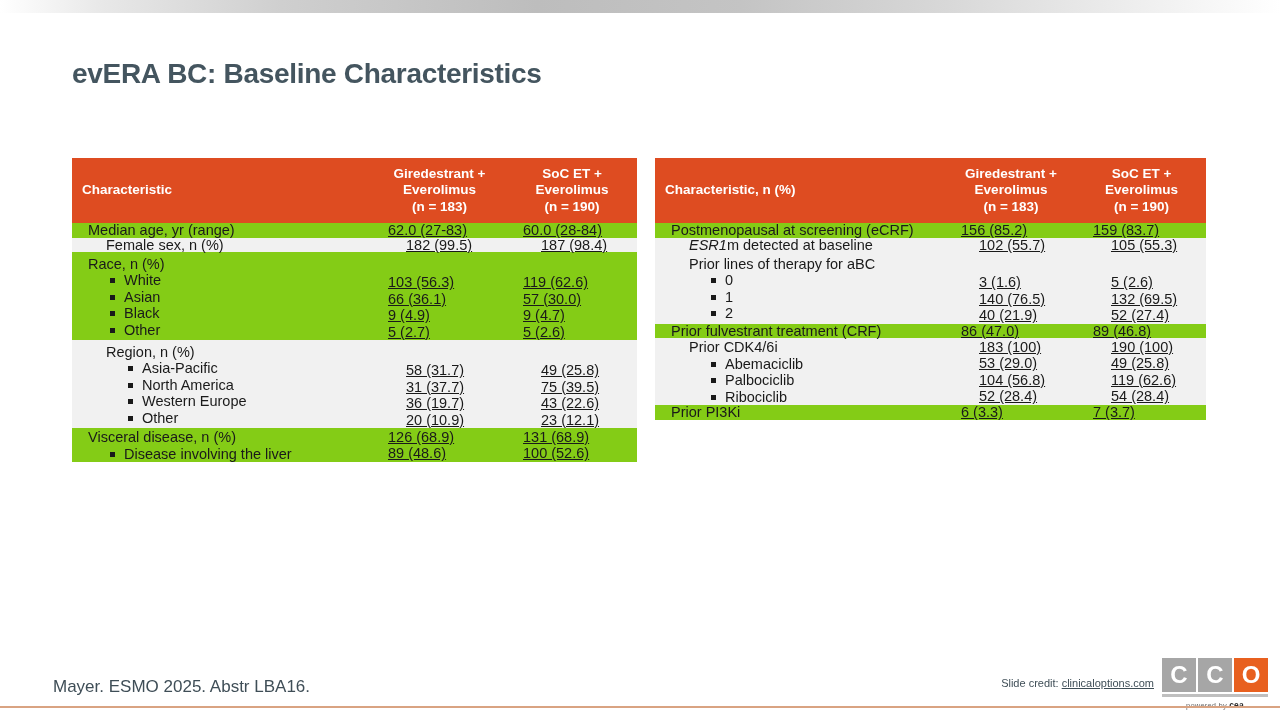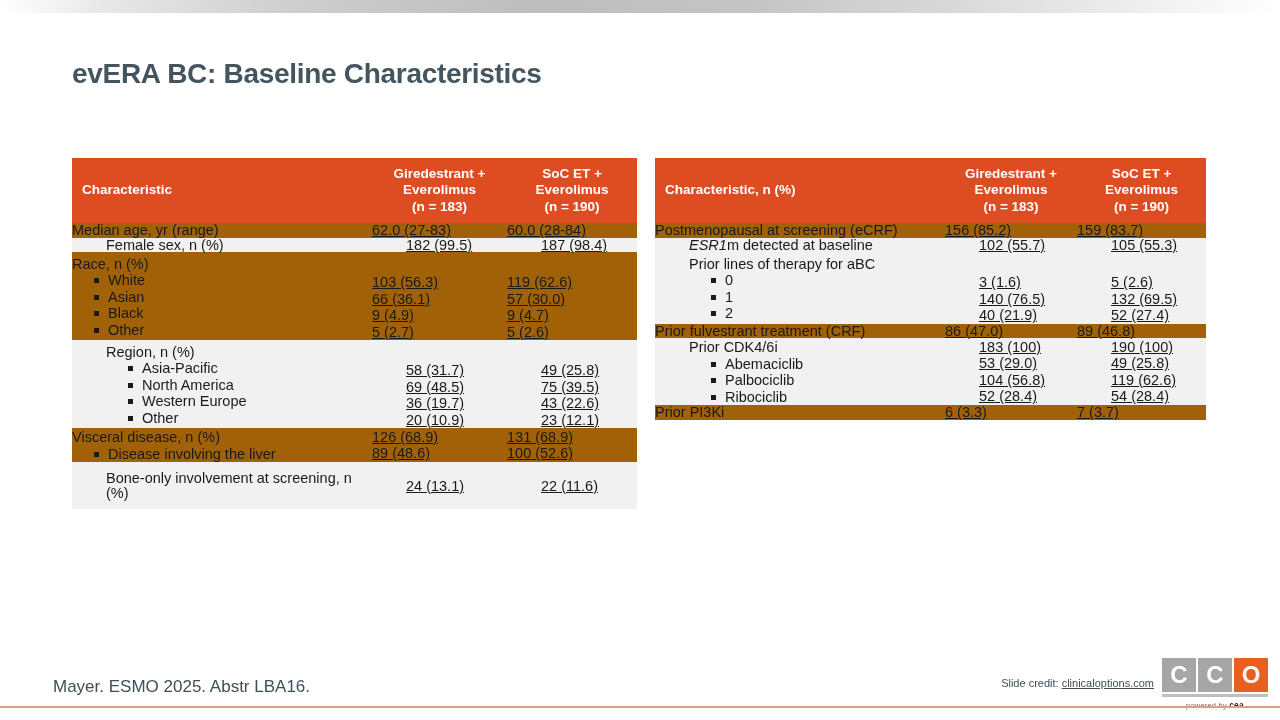--- a/index.html
+++ b/index.html
@@ -67,21 +67,21 @@
   .th-arm  { }
 
   .tbl td {
     font-size: 14.5px;
     color: #1a1a1a;
     padding: 0;
     vertical-align: middle;
     border: 0;
     line-height: 1.0;
   }
-  .row-dark  td { background: #a16207; }
+  .row-dark  td { background: #84cc16; padding-left: 16px; }
   .row-light td { background: #f1f1f1; padding-left: 34px; }
 
   .cell-label { text-align: left;   padding: 5px 10px 5px 10px; }
   .cell-val   { text-align: left; padding: 5px 6px; text-decoration: underline; }
 
   
   .grp-head { padding: 2px 0 1px 0; }
   .grp-line { padding: 1px 0; white-space: nowrap; }
   .bullet {
     display: inline-block;
@@ -230,21 +230,21 @@
     <tr class="row-light">
       <td class="cell-label">
         <div class="grp-head">Region, n (%)</div>
         <div class="grp-line"><span class="bullet"></span><span>Asia-Pacific</span></div>
         <div class="grp-line"><span class="bullet"></span><span>North America</span></div>
         <div class="grp-line"><span class="bullet"></span><span>Western Europe</span></div>
         <div class="grp-line"><span class="bullet"></span><span>Other</span></div>
       </td>
       <td class="cell-val val-stack val-pad-top">
         <div>58 (31.7)</div>
-        <div>69 (48.5)</div>
+        <div>31 (37.7)</div>
         <div>36 (19.7)</div>
         <div>20 (10.9)</div>
       </td>
       <td class="cell-val val-stack val-pad-top">
         <div>49 (25.8)</div>
         <div>75 (39.5)</div>
         <div>43 (22.6)</div>
         <div>23 (12.1)</div>
       </td>
     </tr>
@@ -257,25 +257,20 @@
       <td class="cell-val val-stack">
         <div>126 (68.9)</div>
         <div>89 (48.6)</div>
       </td>
       <td class="cell-val val-stack">
         <div>131 (68.9)</div>
         <div>100 (52.6)</div>
       </td>
     </tr>
 
-    <tr class="row-light">
-      <td class="cell-label two-line" style="padding-top:9px;padding-bottom:9px;">Bone-only involvement at screening, n (%)</td>
-      <td class="cell-val">24 (13.1)</td>
-      <td class="cell-val">22 (11.6)</td>
-    </tr>
   </tbody>
 </table>
 
 <table class="tbl tbl-right">
   <colgroup>
     <col style="width:290px">
       <col style="width:132px">
       <col style="width:129px">
   </colgroup>
   <thead>

